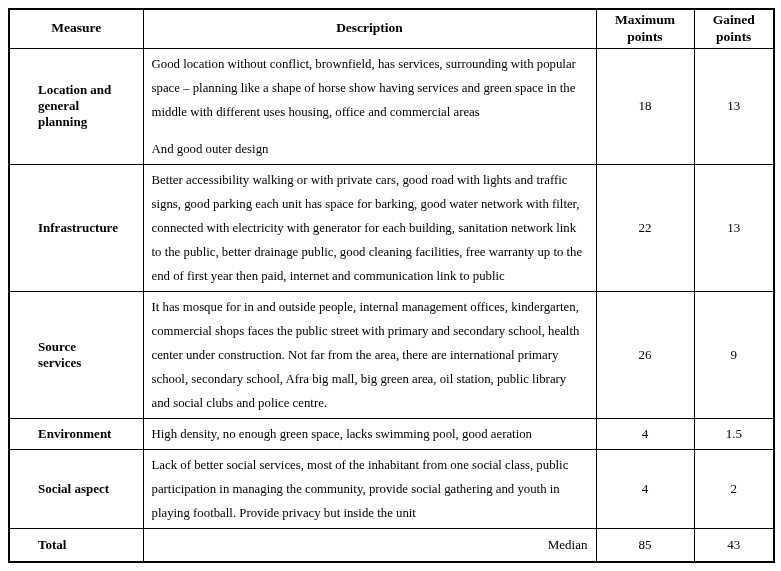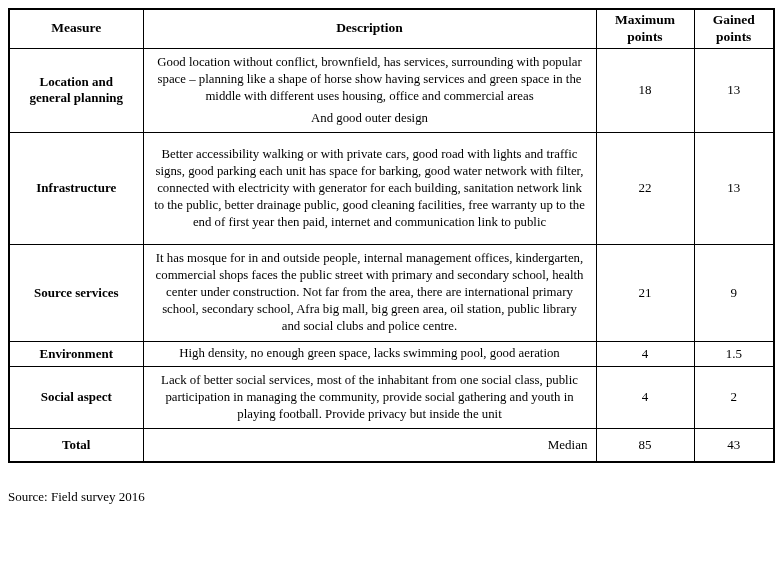--- a/index.html
+++ b/index.html
@@ -32,33 +32,32 @@
     font-size: 13.5px;
     line-height: 1.25;
     text-align: center;
     vertical-align: middle;
     padding: 2px 4px;
   }
   td.measure {
     font-weight: bold;
     font-size: 13px;
     line-height: 1.25;
-    text-align: center;
     vertical-align: middle;
-    padding: 2px 8px;
+    padding: 2px 28px;
   }
   td.desc {
     font-size: 12.8px;
-    line-height: 17px;
+    line-height: 24px;
     vertical-align: middle;
     padding: 3px 8px;
-    text-align: center;
+    text-align: left;
   }
   td.desc p { margin: 0; }
-  td.desc p + p { margin-top: 5px; }
+  td.desc p + p { margin-top: 13px; }
   td.desc-center {
     font-size: 13px;
     text-align: right;
     vertical-align: middle;
     padding: 8px 8px;
   }
   td.num {
     font-size: 13px;
     text-align: center;
     vertical-align: middle;
@@ -115,21 +114,21 @@
           <p>Better accessibility walking or with private cars, good road with lights and traffic signs, good parking each unit has space for barking, good water network with filter, connected with electricity with generator for each building, sanitation network link to the public, better drainage public, good cleaning facilities, free warranty up to the end of first year then paid, internet and communication link to public</p>
         </td>
         <td class="num">22</td>
         <td class="num">13</td>
       </tr>
       <tr class="h-r2">
         <td class="measure">Source services</td>
         <td class="desc">
           <p>It has mosque for in and outside people, internal management offices, kindergarten, commercial shops faces the public street with primary and secondary school, health center under construction. Not far from the area, there are international primary school, secondary school, Afra big mall, big green area, oil station, public library and social clubs and police centre.</p>
         </td>
-        <td class="num">21</td>
+        <td class="num">26</td>
         <td class="num">9</td>
       </tr>
       <tr class="h-r4">
         <td class="measure">Environment</td>
         <td class="desc">
           <p>High density, no enough green space, lacks swimming pool, good aeration</p>
         </td>
         <td class="num">4</td>
         <td class="num">1.5</td>
       </tr>

